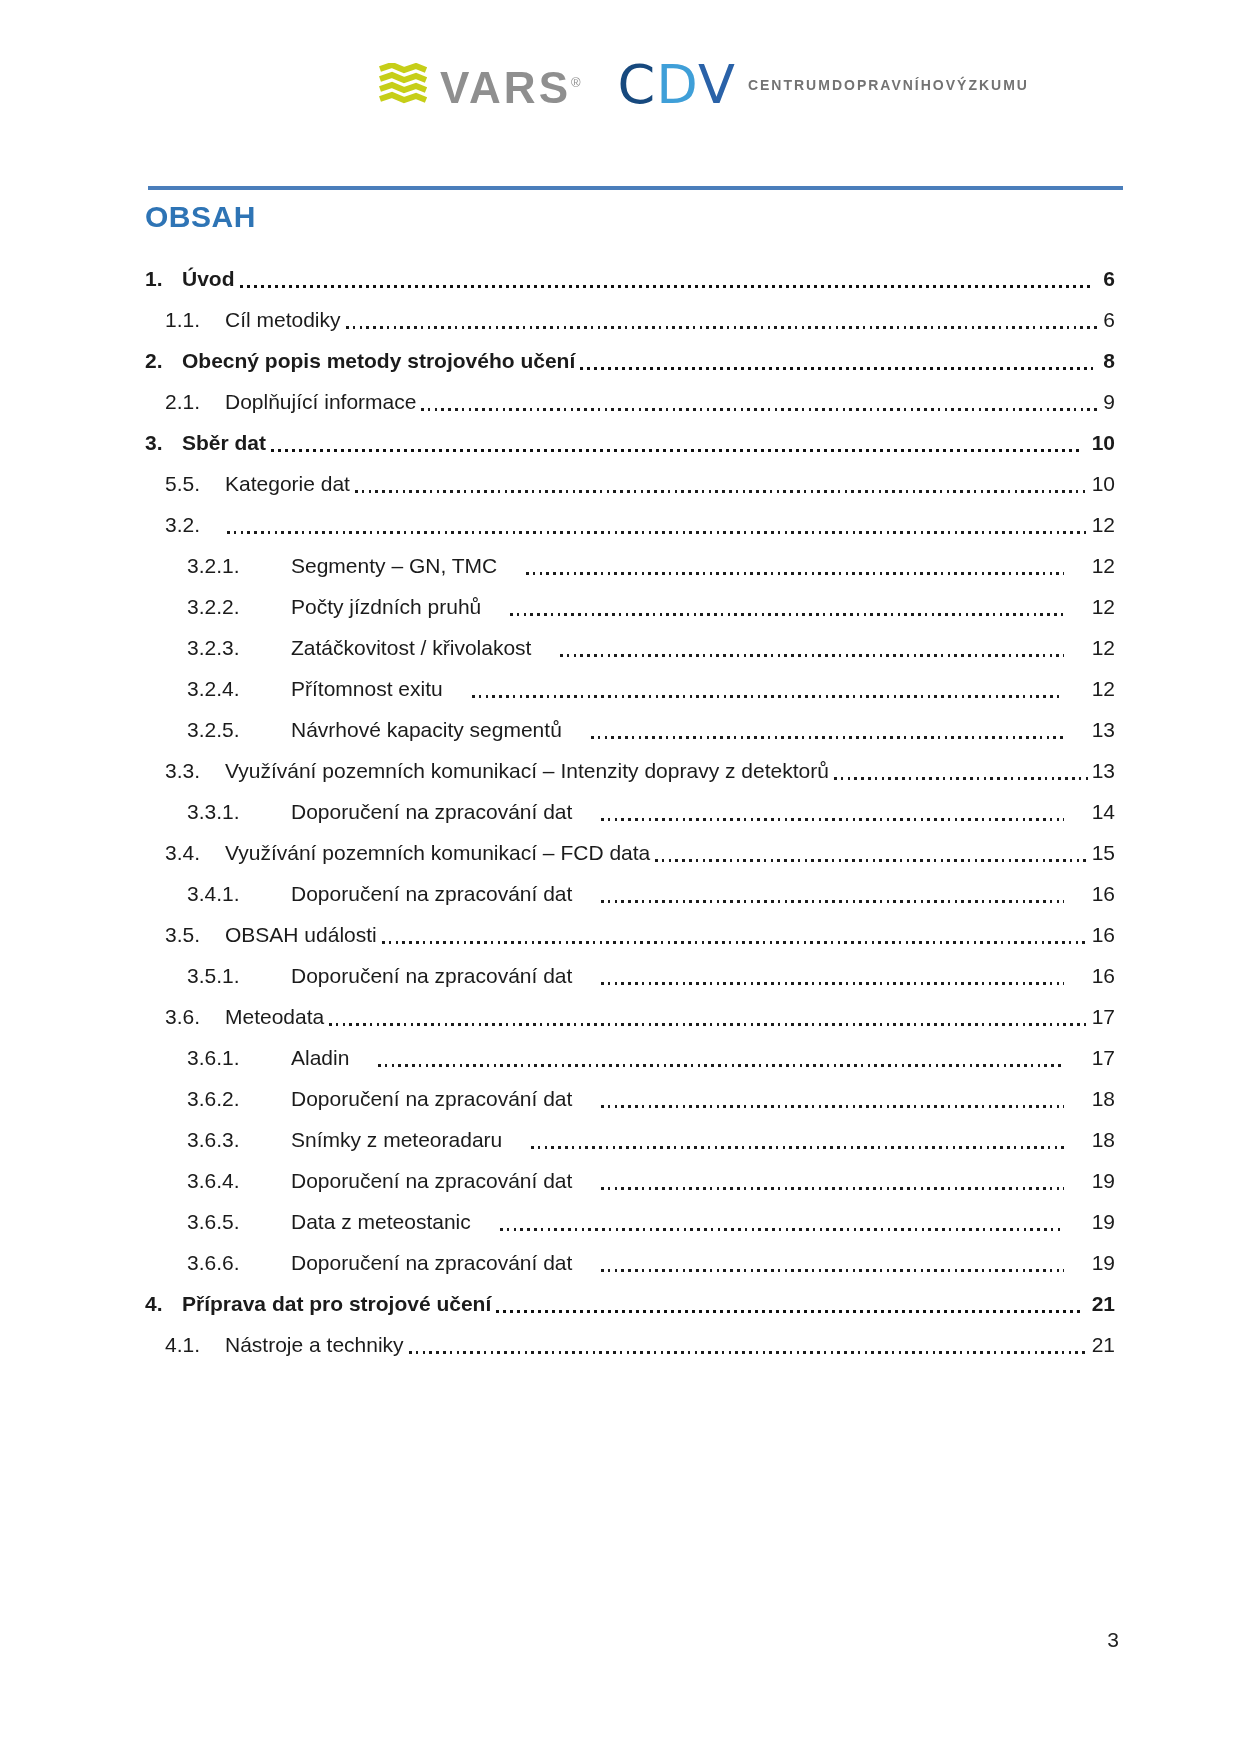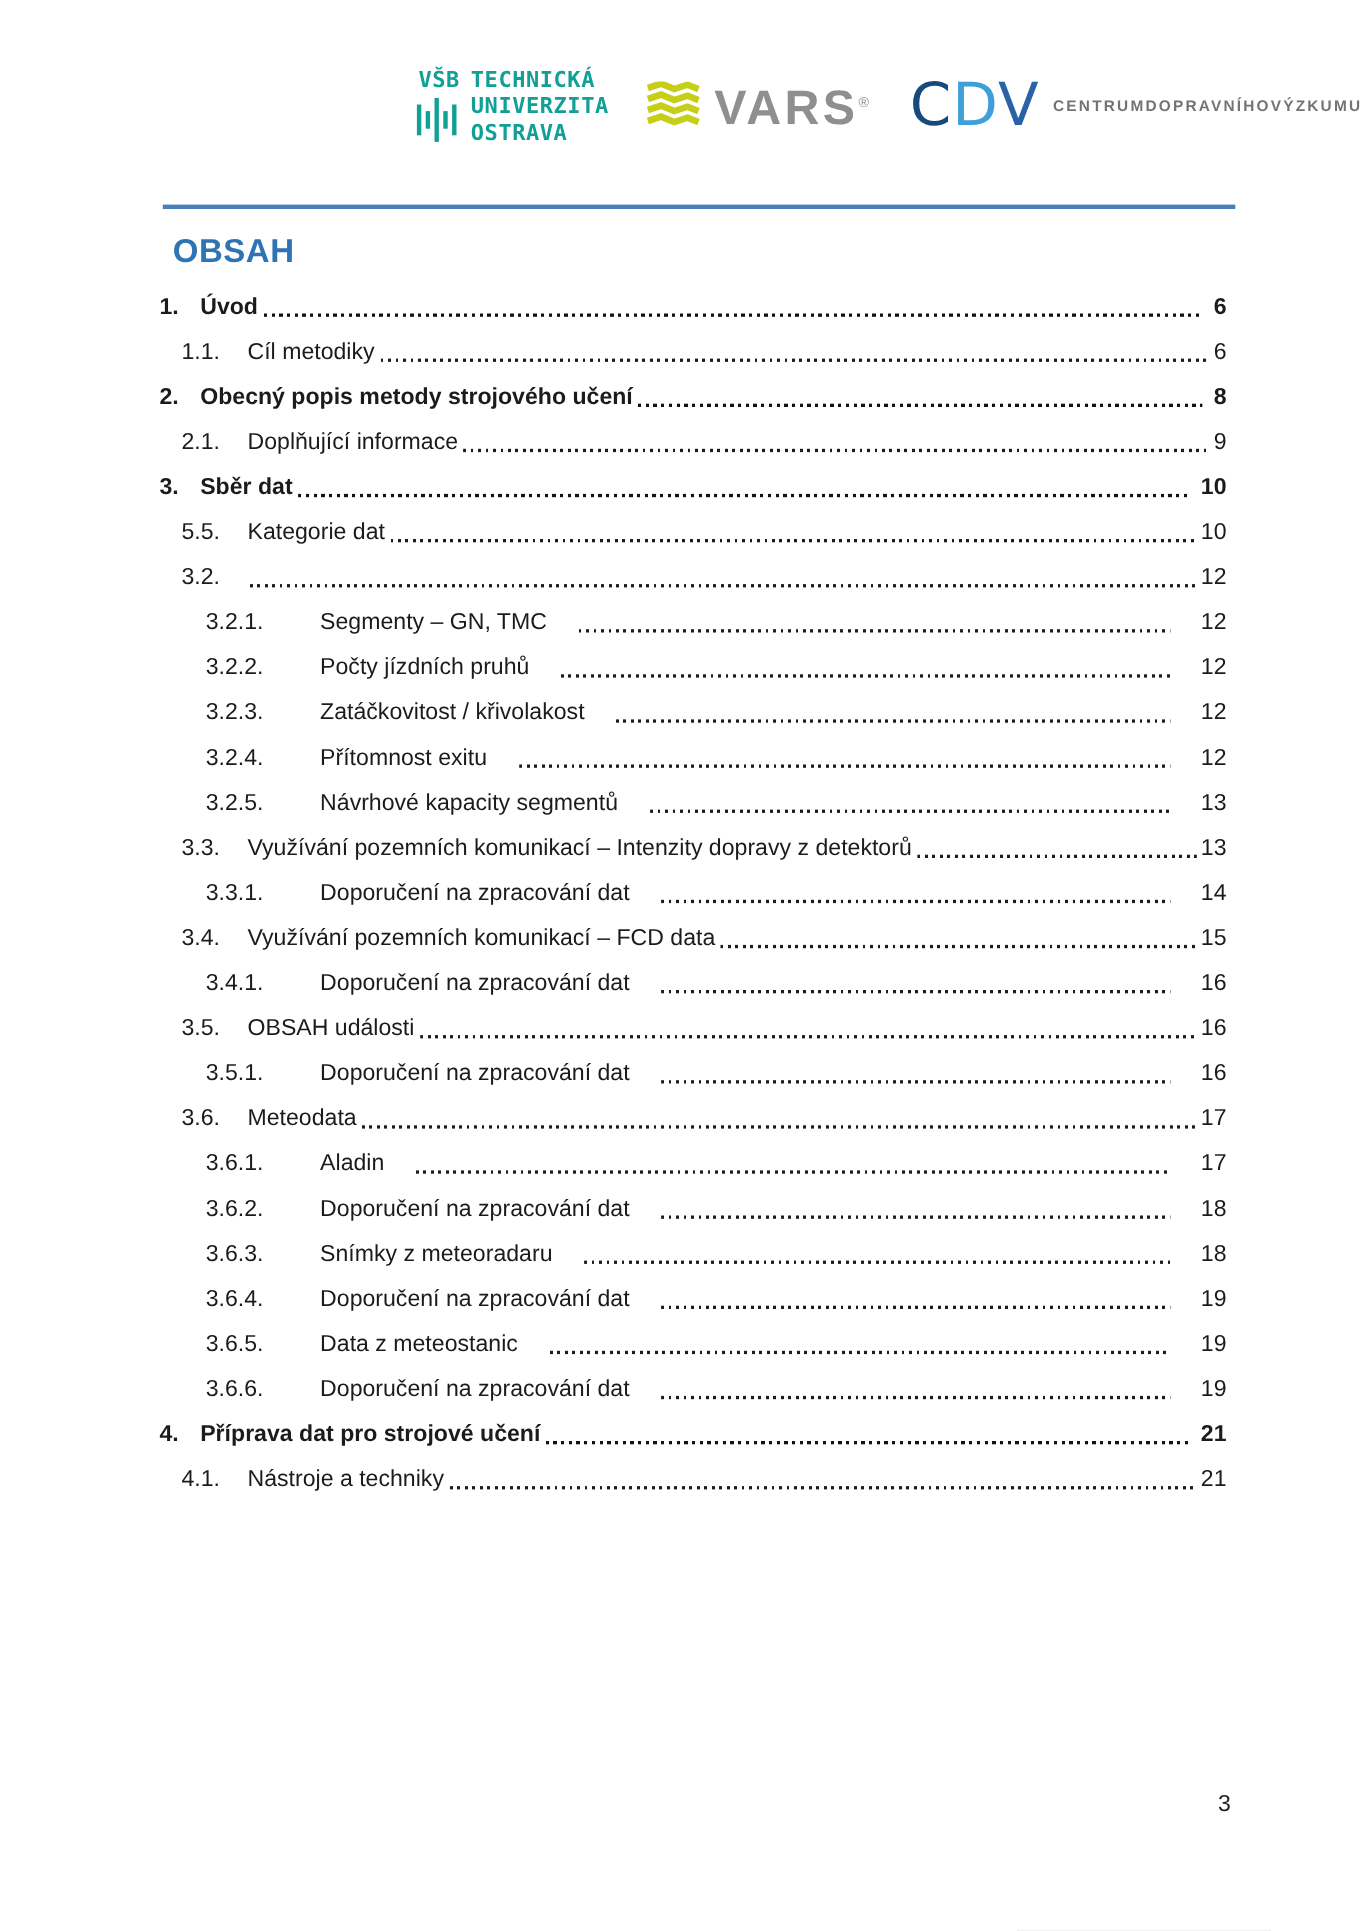--- a/index.html
+++ b/index.html
@@ -81,39 +81,20 @@
     font-size:21px;color:#222;
   }
 </style>
 </head>
 <body>
 
 <div class="page">
 
   <div class="logo-row">
 
-    <div class="vsb">
-      <div class="vsb-left">
-        <span class="vsb-name">VŠB</span>
-        <svg width="40" height="46" viewBox="0 0 40 46">
-          <g fill="#12a096">
-            <rect x="1" y="9" width="4" height="28"></rect>
-            <rect x="9" y="15" width="4" height="16"></rect>
-            <rect x="17" y="3" width="4" height="40"></rect>
-            <rect x="25" y="15" width="4" height="16"></rect>
-            <rect x="33" y="9" width="4" height="28"></rect>
-          </g>
-        </svg>
-      </div>
-      <div class="vsb-right">
-        <span>TECHNICKÁ</span>
-        <span>UNIVERZITA</span>
-        <span>OSTRAVA</span>
-      </div>
-    </div>
 
     <div class="vars">
       <svg width="50" height="44" viewBox="0 0 50 44">
         <g fill="none" stroke="#c6ce18" stroke-width="6">
           <path d="M2 6  L14 2  L26 7  L38 3  L48 7"></path>
           <path d="M2 16 L14 12 L26 17 L38 13 L48 17"></path>
           <path d="M2 26 L14 22 L26 27 L38 23 L48 27"></path>
           <path d="M2 36 L14 32 L26 37 L38 33 L48 37"></path>
         </g>
       </svg>
@@ -126,21 +107,21 @@
         <span>CENTRUM</span>
         <span>DOPRAVNÍHO</span>
         <span>VÝZKUMU</span>
       </span>
     </div>
 
   </div>
 
   <div class="header-rule"></div>
 
-  <h1 class="doc-title" style="margin:12px;">OBSAH</h1>
+  <h1 class="doc-title" style="margin:0;">OBSAH</h1>
 
   <div class="toc" id="toc">
       <div class="toc-entry level-1">
     <span class="toc-num">1.</span>
     <span class="toc-label">Úvod</span>
     <span class="toc-dots"></span>
     <span class="toc-page">6</span>
   </div>
       <div class="toc-entry level-2">
     <span class="toc-num">1.1.</span>

